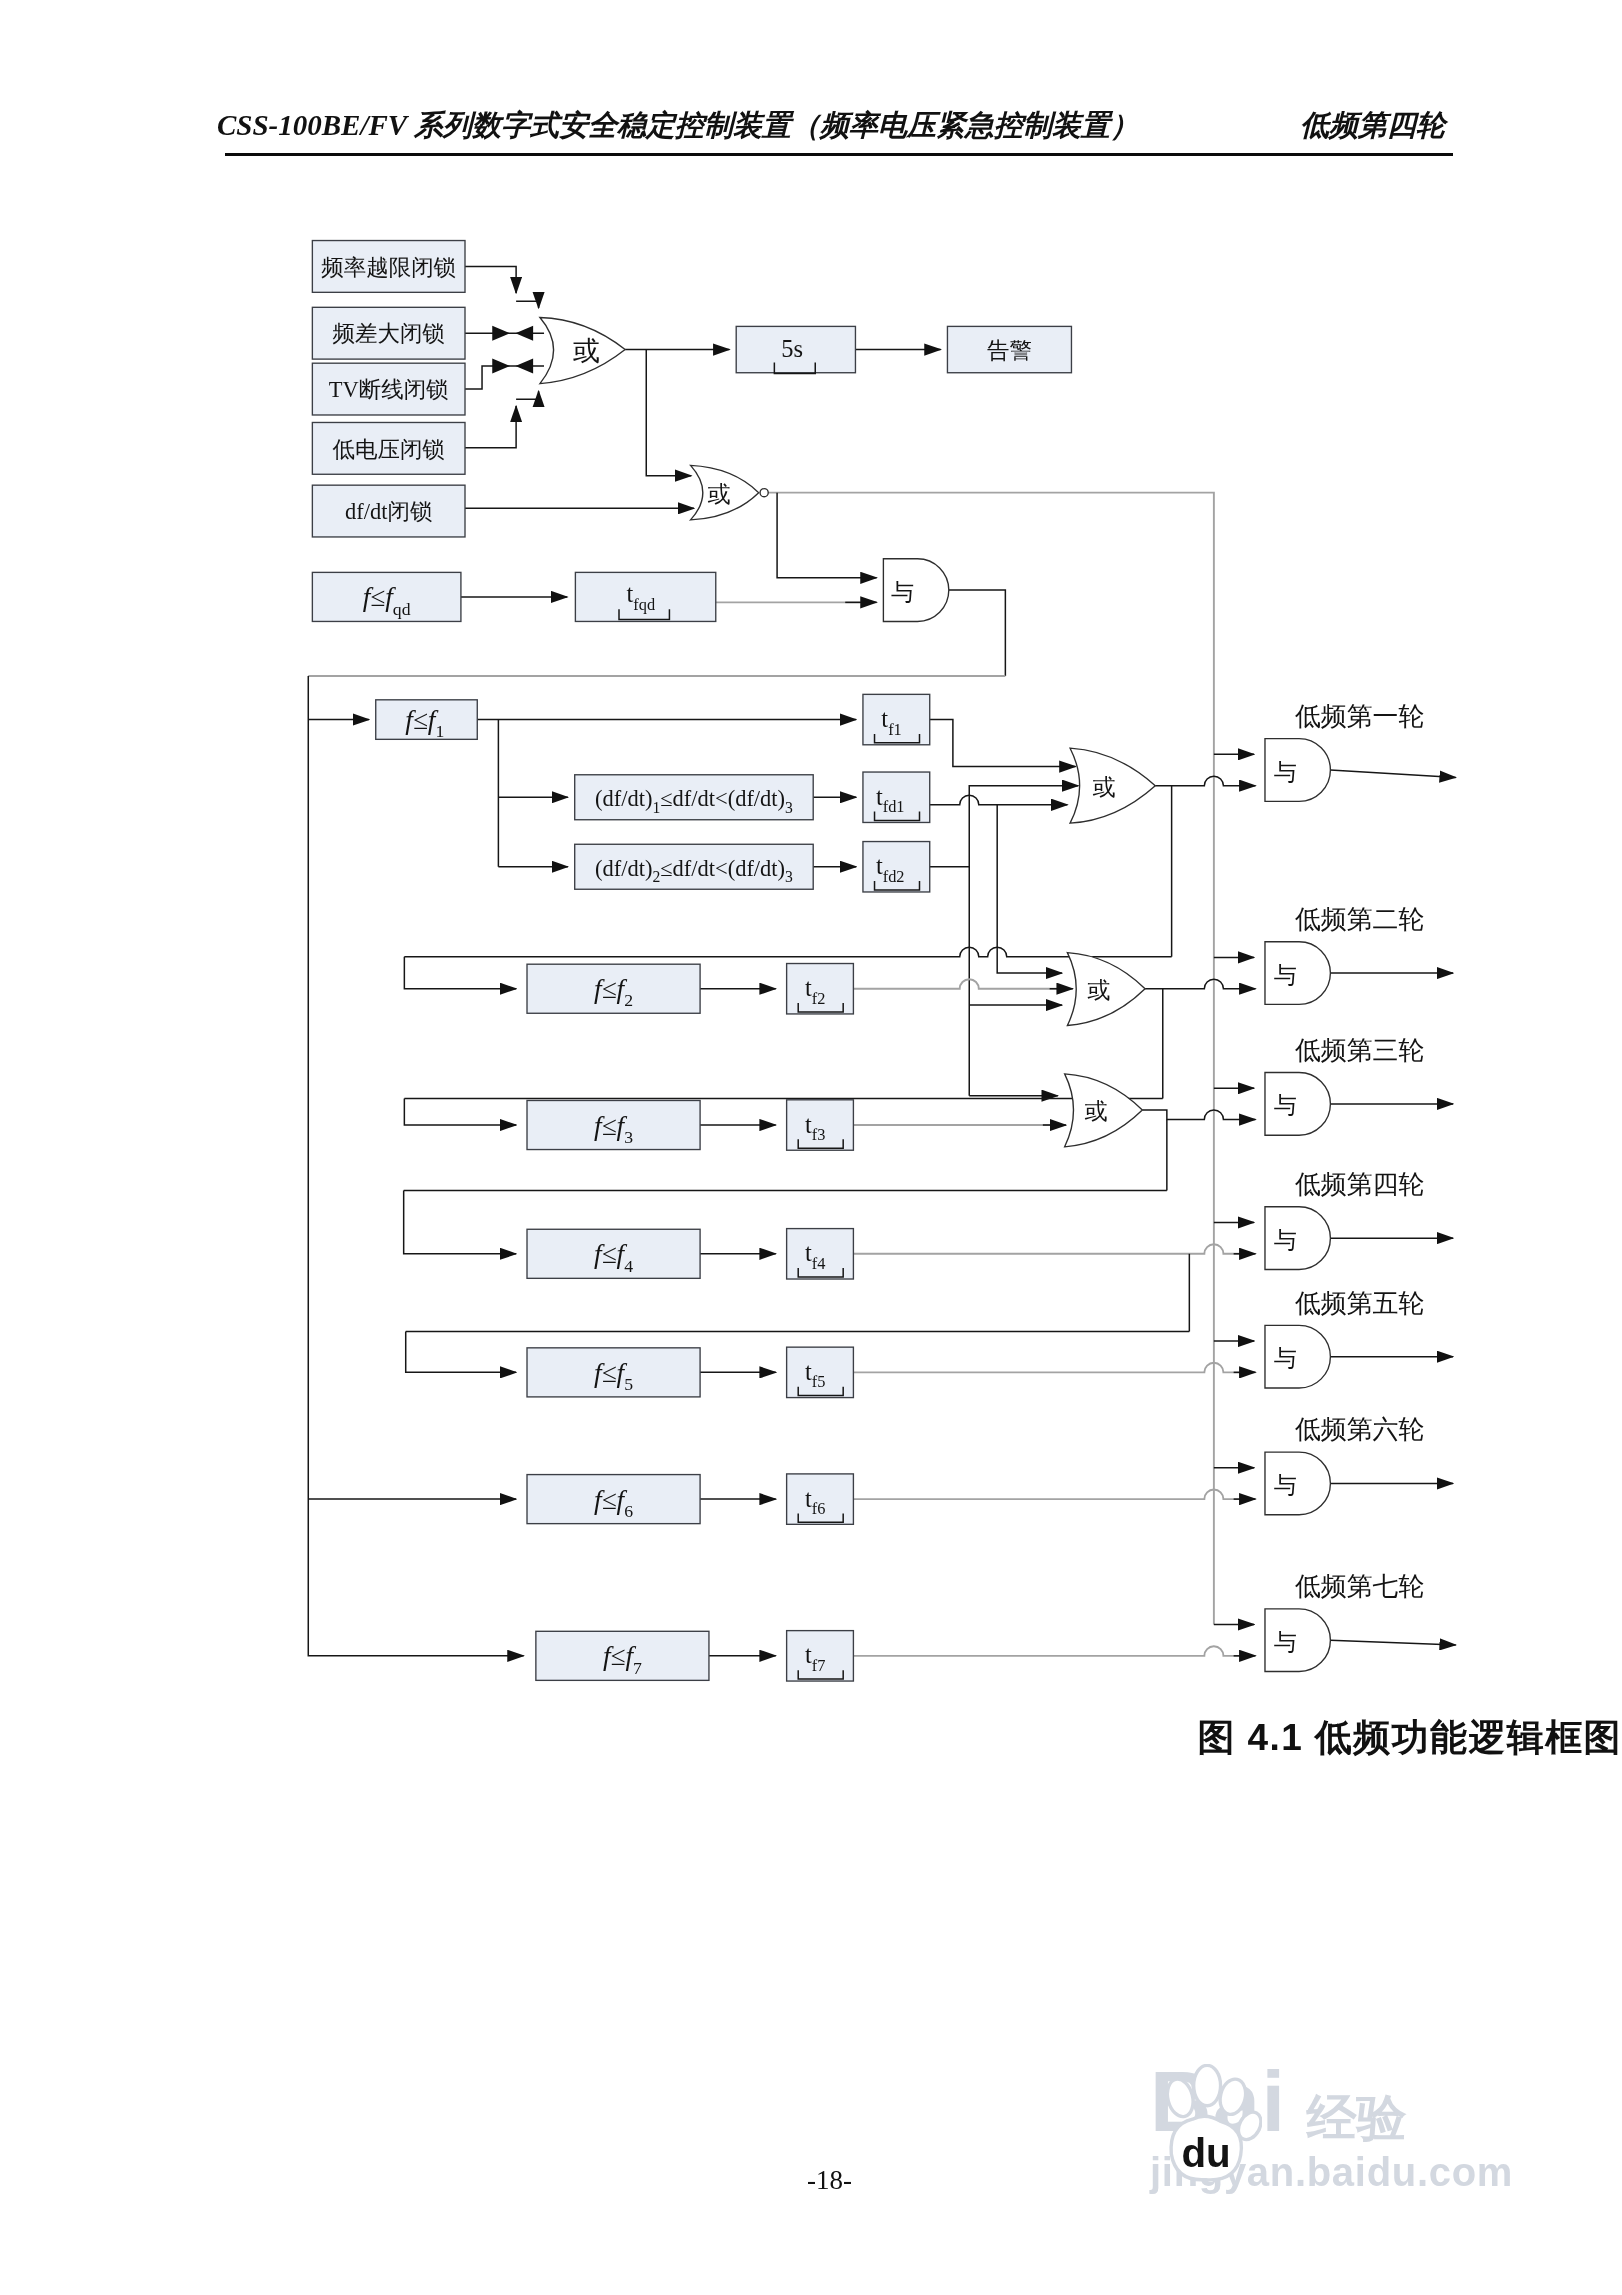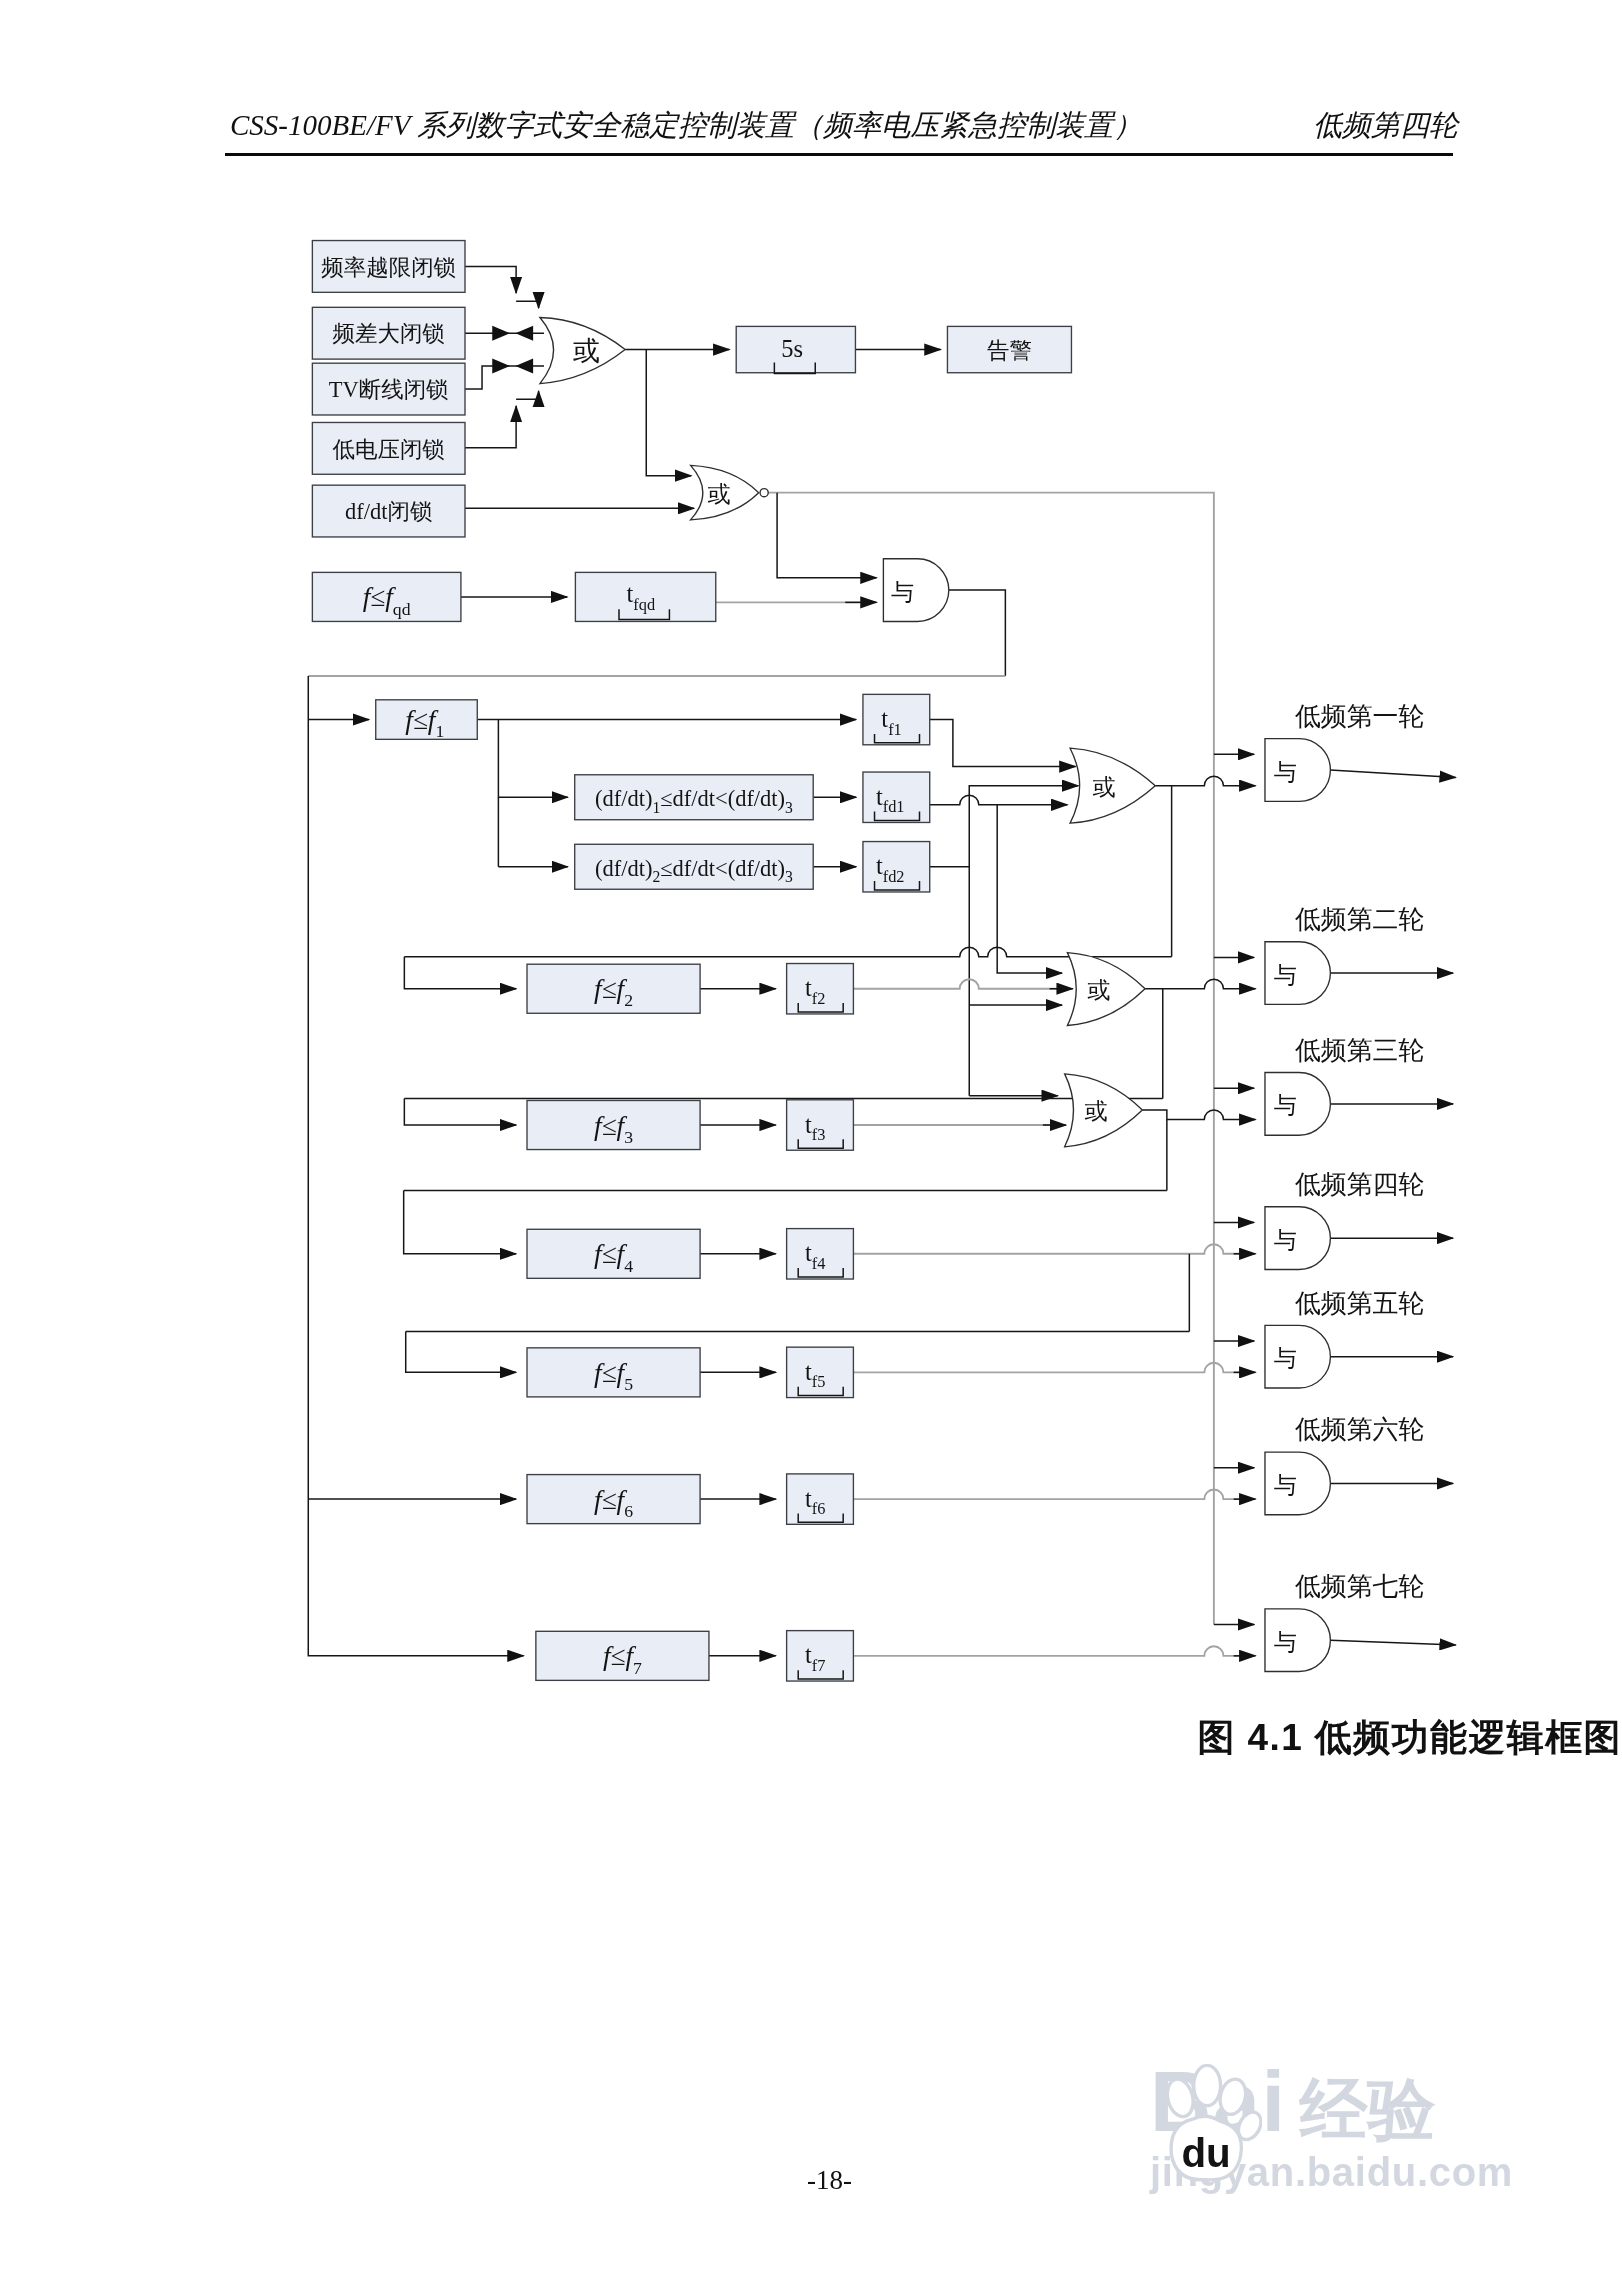--- a/index.html
+++ b/index.html
@@ -1,31 +1,31 @@
 <!DOCTYPE html>
 <html style="font-size:11px"><head>
 <meta charset="utf-8">
 <style>
   html,body{margin:0;padding:0;background:#ffffff;}
   body{width:1623px;height:2295px;position:relative;overflow:hidden;
        font-family:"Liberation Serif","DejaVu Serif",serif;color:#111;}
-  .hdr{position:absolute;left:230px;top:106px;width:1228px;display:flex;
+  .hdr{position:absolute;left:217px;top:106px;width:1228px;display:flex;
        justify-content:space-between;align-items:flex-start;
-       font-style:italic;font-weight:400;font-size:29px;white-space:nowrap;}
+       font-style:italic;font-weight:700;font-size:29px;white-space:nowrap;}
   .hdr-rule{position:absolute;left:225px;top:153px;width:1228px;height:3.4px;background:#0a0a0a;}
   .caption{position:absolute;left:116px;top:1713px;width:1506px;text-align:right;
            font-family:"Liberation Sans","DejaVu Sans",sans-serif;
            font-weight:700;font-size:37px;letter-spacing:1.4px;}
   .pagenum{position:absolute;left:80px;top:2165px;width:1499px;text-align:center;
            font-size:27px;}
   .wm{position:absolute;left:1150px;top:2064px;width:436px;color:#d3d8e0;
       font-family:"Liberation Sans","DejaVu Sans",sans-serif;}
   .wm-row1{display:flex;align-items:flex-end;line-height:0.9;font-weight:700;}
   .wm-bai{font-size:85px;letter-spacing:1.4px;}
-  .wm-jy{font-size:68px;margin-left:13px;}
+  .wm-jy{font-size:50px;margin-left:20px;}
   .wm-url{font-size:40px;font-weight:700;margin-top:9.5px;letter-spacing:0.7px;}
   svg{position:absolute;left:0;top:0;}
   .w{fill:none;stroke:#161616;stroke-width:2.2;}
   .wg{fill:none;stroke:#a3a3a3;stroke-width:2.8;}
   .bx{fill:#e9eef6;stroke:#3c3f46;stroke-width:2;}
   .gate{fill:#ffffff;stroke:#2e2e2e;stroke-width:2;}
   .ah{fill:#111;stroke:none;}
   .bt{font-size:33px;}
   .cond{font-size:40px;font-style:italic;}
   .condu{font-size:33px;}

